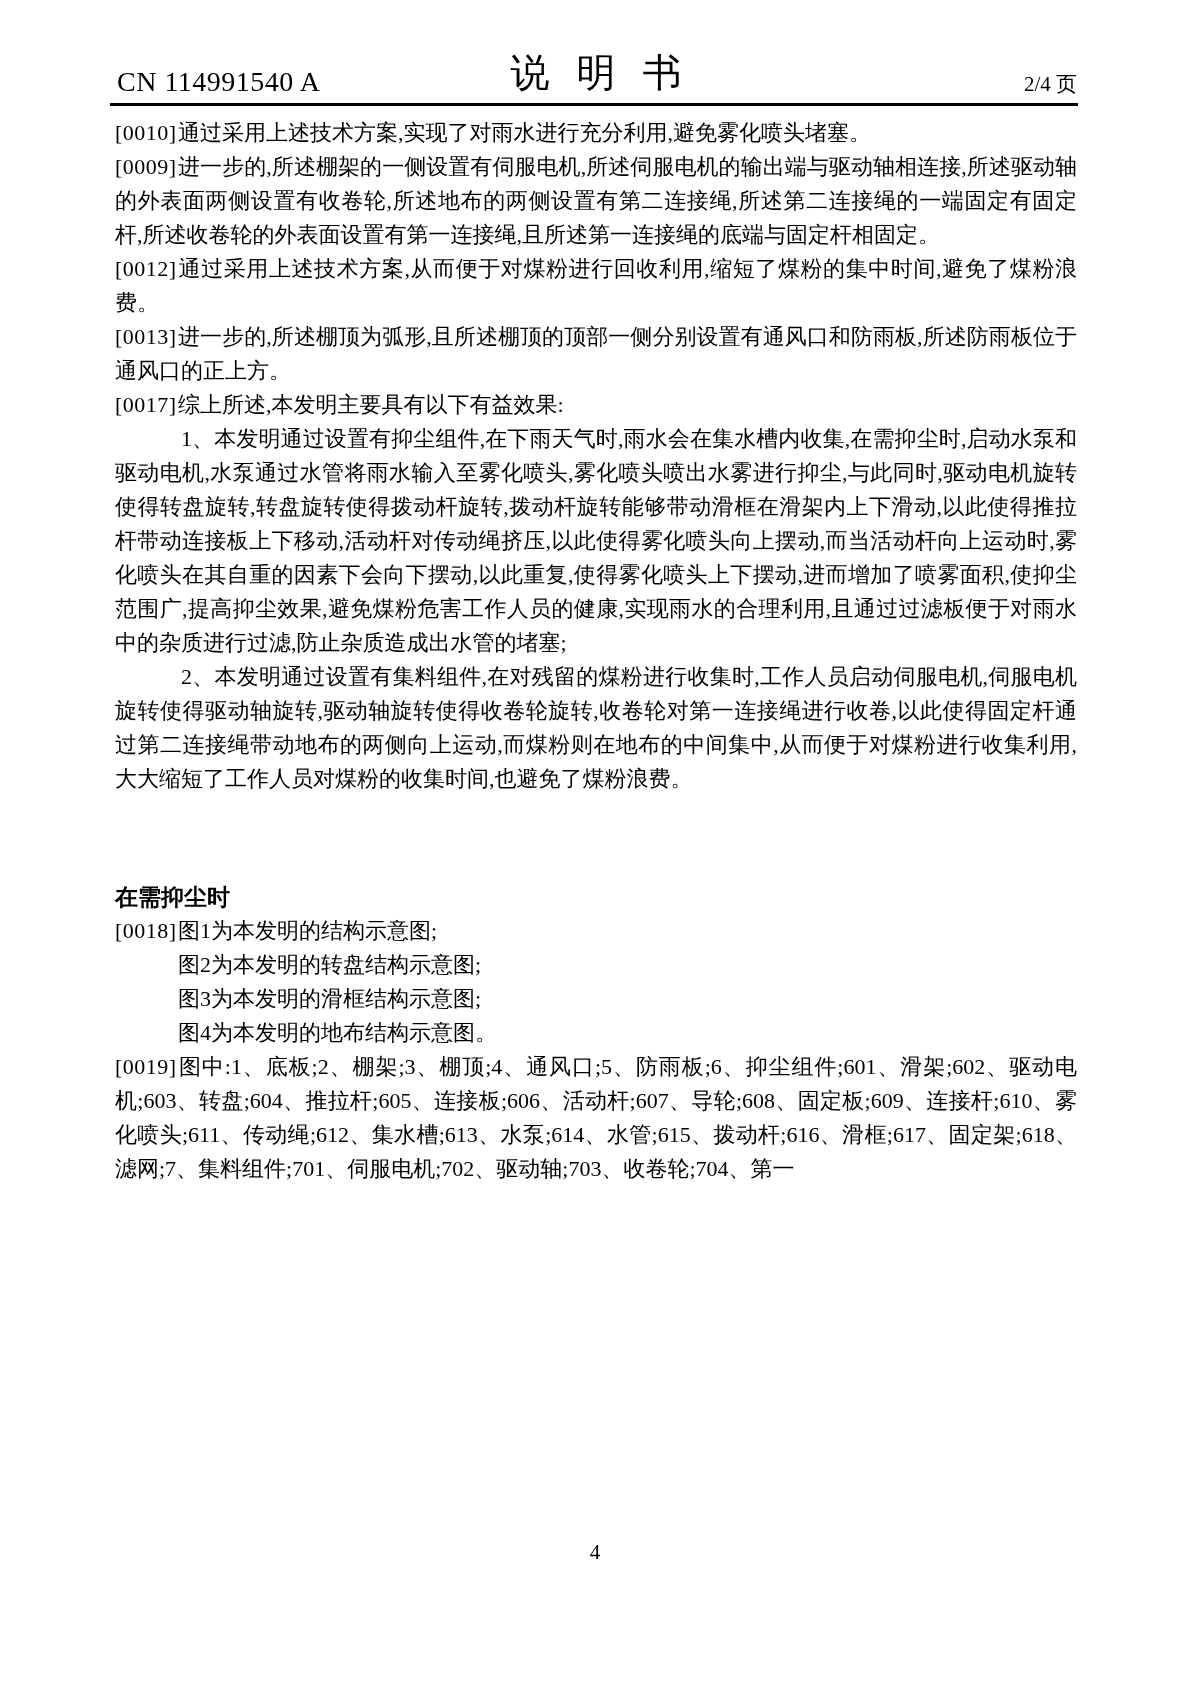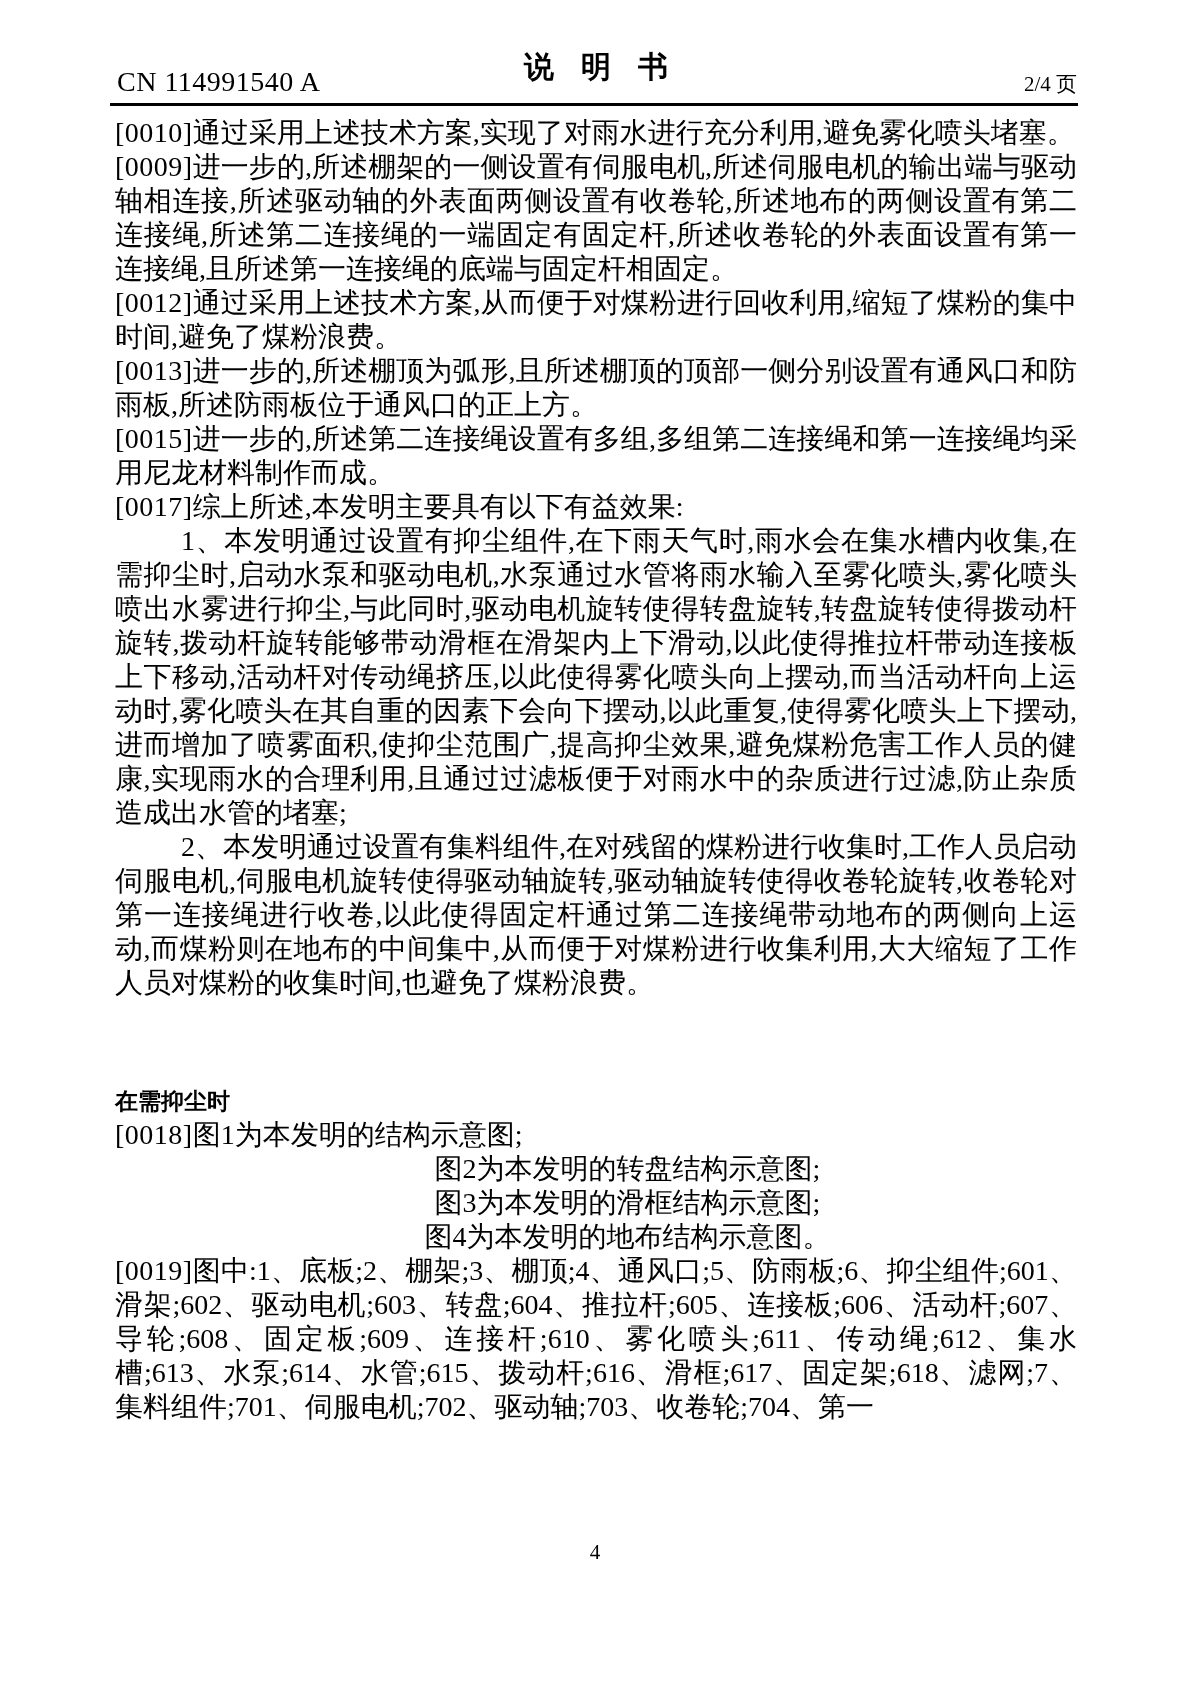--- a/index.html
+++ b/index.html
@@ -24,23 +24,23 @@
     left: 2px;
     bottom: 2px;
     font-size: 28px;
     letter-spacing: 0.5px;
     white-space: nowrap;
   }
   .doc-title {
     position: absolute;
     left: 50%;
     transform: translateX(-50%);
-    bottom: 12px;
-    font-size: 30px;
-    font-weight: bold;
+    bottom: 0;
+    font-size: 39px;
+    font-weight: normal;
     letter-spacing: 27px;
     text-indent: 27px;
     white-space: nowrap;
     font-family: "Liberation Sans", sans-serif;
   }
   .page-indicator {
     position: absolute;
     right: 0;
     bottom: 2px;
     font-size: 21px;
@@ -54,33 +54,33 @@
     height: 3px;
     background: #000;
   }
   .content {
     position: absolute;
     top: 116px;
     left: 115px;
     width: 962px;
   }
   .para {
-    font-size: 28px;
+    font-size: 22px;
     line-height: 34px;
     text-align: justify;
     text-justify: inter-ideograph;
     margin: 0;
   }
   .para .tag {
     display: inline-block;
     min-width: 63px;
     letter-spacing: 0.5px;
   }
   .para.indent { text-indent: 66px; }
-  .para.hang   { padding-left: 63px; text-align: center; }
+  .para.hang   { padding-left: 63px; text-align: left; }
   .para.heading {
     font-family: "Liberation Sans", sans-serif;
     font-weight: bold;
     font-size: 23px;
     margin-top: 84px;
     text-align: left;
   }
   .footer {
     position: absolute;
     top: 1540px;
@@ -101,21 +101,20 @@
     <span class="page-indicator">2/4 页</span>
   </div>
 
   <div class="rule"></div>
 
   <div class="content" id="body-content">
       <div class="para tagged"><span class="tag">[0010]</span><span>通过采用上述技术方案,实现了对雨水进行充分利用,避免雾化喷头堵塞。</span></div>
       <div class="para tagged"><span class="tag">[0009]</span><span>进一步的,所述棚架的一侧设置有伺服电机,所述伺服电机的输出端与驱动轴相连接,所述驱动轴的外表面两侧设置有收卷轮,所述地布的两侧设置有第二连接绳,所述第二连接绳的一端固定有固定杆,所述收卷轮的外表面设置有第一连接绳,且所述第一连接绳的底端与固定杆相固定。</span></div>
       <div class="para tagged"><span class="tag">[0012]</span><span>通过采用上述技术方案,从而便于对煤粉进行回收利用,缩短了煤粉的集中时间,避免了煤粉浪费。</span></div>
       <div class="para tagged"><span class="tag">[0013]</span><span>进一步的,所述棚顶为弧形,且所述棚顶的顶部一侧分别设置有通风口和防雨板,所述防雨板位于通风口的正上方。</span></div>
-      <div class="para tagged"><span class="tag">[0015]</span><span>进一步的,所述第二连接绳设置有多组,多组第二连接绳和第一连接绳均采用尼龙材料制作而成。</span></div>
       <div class="para tagged"><span class="tag">[0017]</span><span>综上所述,本发明主要具有以下有益效果:</span></div>
       <div class="para indent"><span>1、本发明通过设置有抑尘组件,在下雨天气时,雨水会在集水槽内收集,在需抑尘时,启动水泵和驱动电机,水泵通过水管将雨水输入至雾化喷头,雾化喷头喷出水雾进行抑尘,与此同时,驱动电机旋转使得转盘旋转,转盘旋转使得拨动杆旋转,拨动杆旋转能够带动滑框在滑架内上下滑动,以此使得推拉杆带动连接板上下移动,活动杆对传动绳挤压,以此使得雾化喷头向上摆动,而当活动杆向上运动时,雾化喷头在其自重的因素下会向下摆动,以此重复,使得雾化喷头上下摆动,进而增加了喷雾面积,使抑尘范围广,提高抑尘效果,避免煤粉危害工作人员的健康,实现雨水的合理利用,且通过过滤板便于对雨水中的杂质进行过滤,防止杂质造成出水管的堵塞;</span></div>
       <div class="para indent"><span>2、本发明通过设置有集料组件,在对残留的煤粉进行收集时,工作人员启动伺服电机,伺服电机旋转使得驱动轴旋转,驱动轴旋转使得收卷轮旋转,收卷轮对第一连接绳进行收卷,以此使得固定杆通过第二连接绳带动地布的两侧向上运动,而煤粉则在地布的中间集中,从而便于对煤粉进行收集利用,大大缩短了工作人员对煤粉的收集时间,也避免了煤粉浪费。</span></div>
       <div class="para heading"><span>在需抑尘时</span></div>
       <div class="para tagged"><span class="tag">[0018]</span><span>图1为本发明的结构示意图;</span></div>
       <div class="para hang"><span>图2为本发明的转盘结构示意图;</span></div>
       <div class="para hang"><span>图3为本发明的滑框结构示意图;</span></div>
       <div class="para hang"><span>图4为本发明的地布结构示意图。</span></div>
       <div class="para tagged"><span class="tag">[0019]</span><span>图中:1、底板;2、棚架;3、棚顶;4、通风口;5、防雨板;6、抑尘组件;601、滑架;602、驱动电机;603、转盘;604、推拉杆;605、连接板;606、活动杆;607、导轮;608、固定板;609、连接杆;610、雾化喷头;611、传动绳;612、集水槽;613、水泵;614、水管;615、拨动杆;616、滑框;617、固定架;618、滤网;7、集料组件;701、伺服电机;702、驱动轴;703、收卷轮;704、第一</span></div>
     </div>

